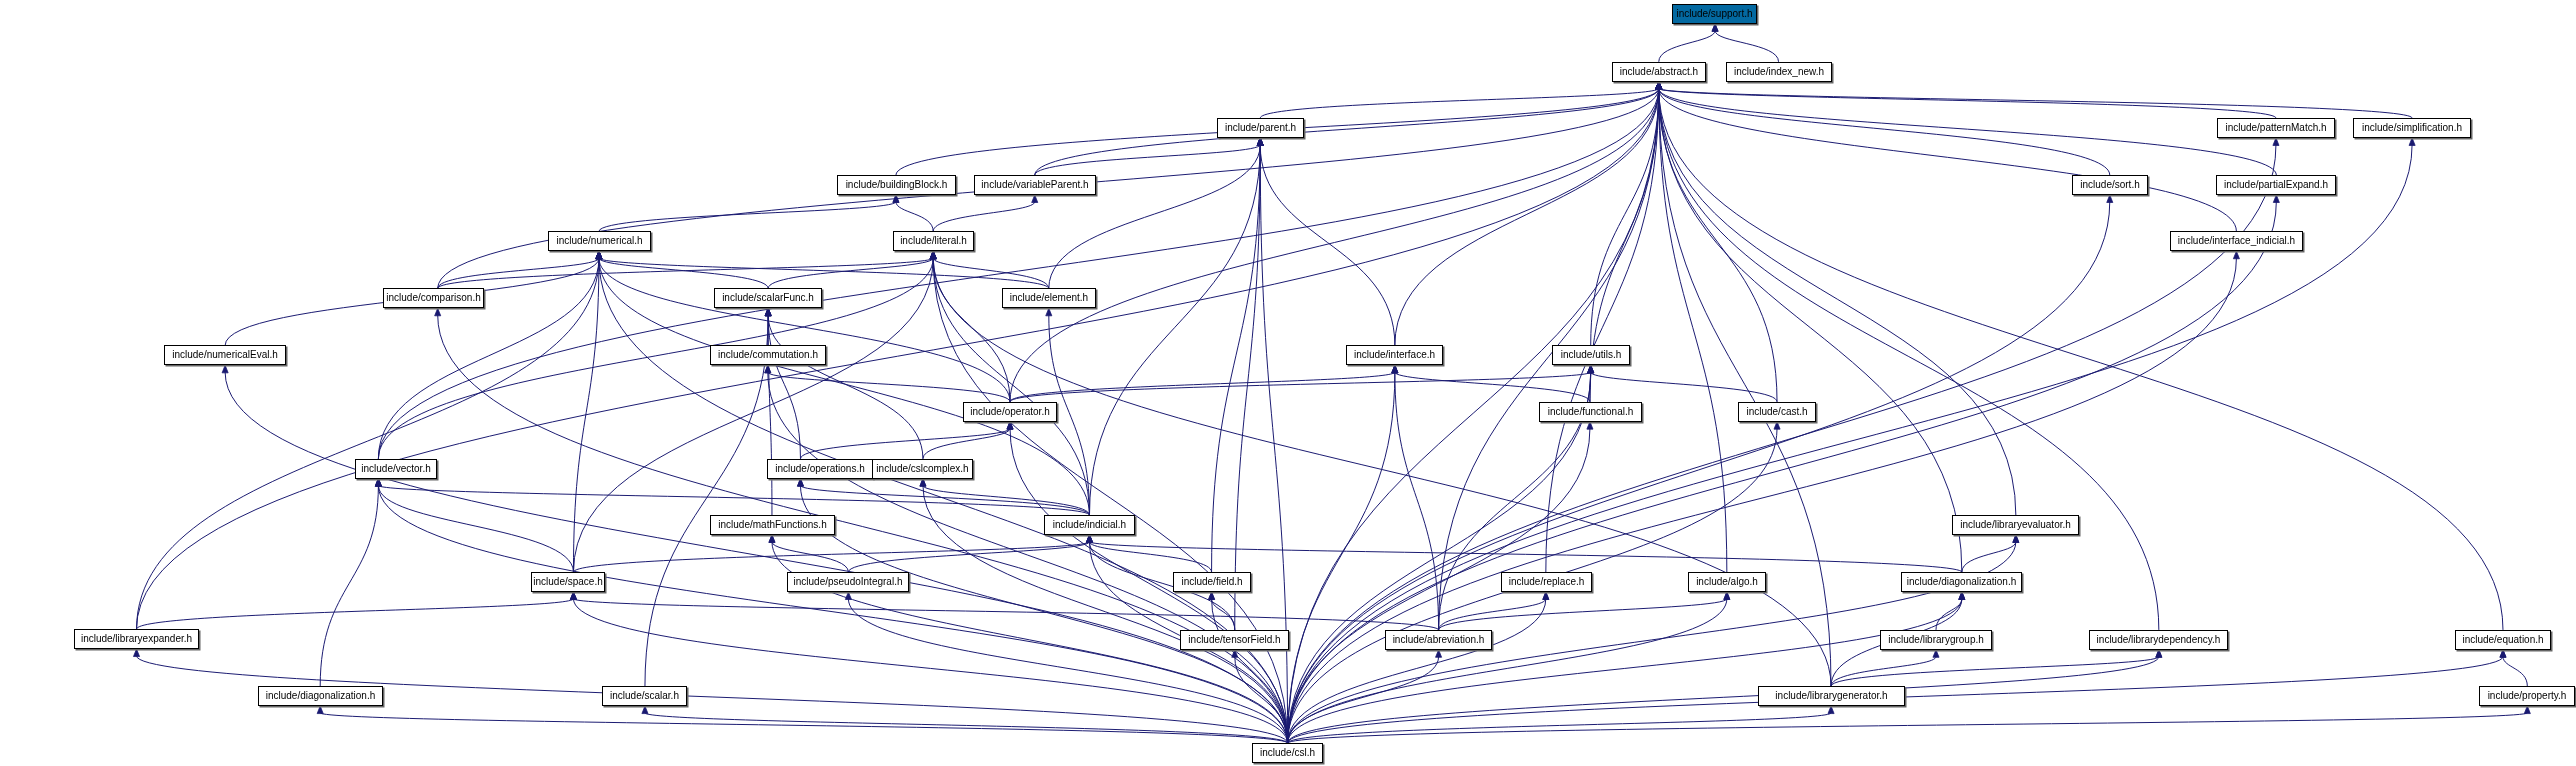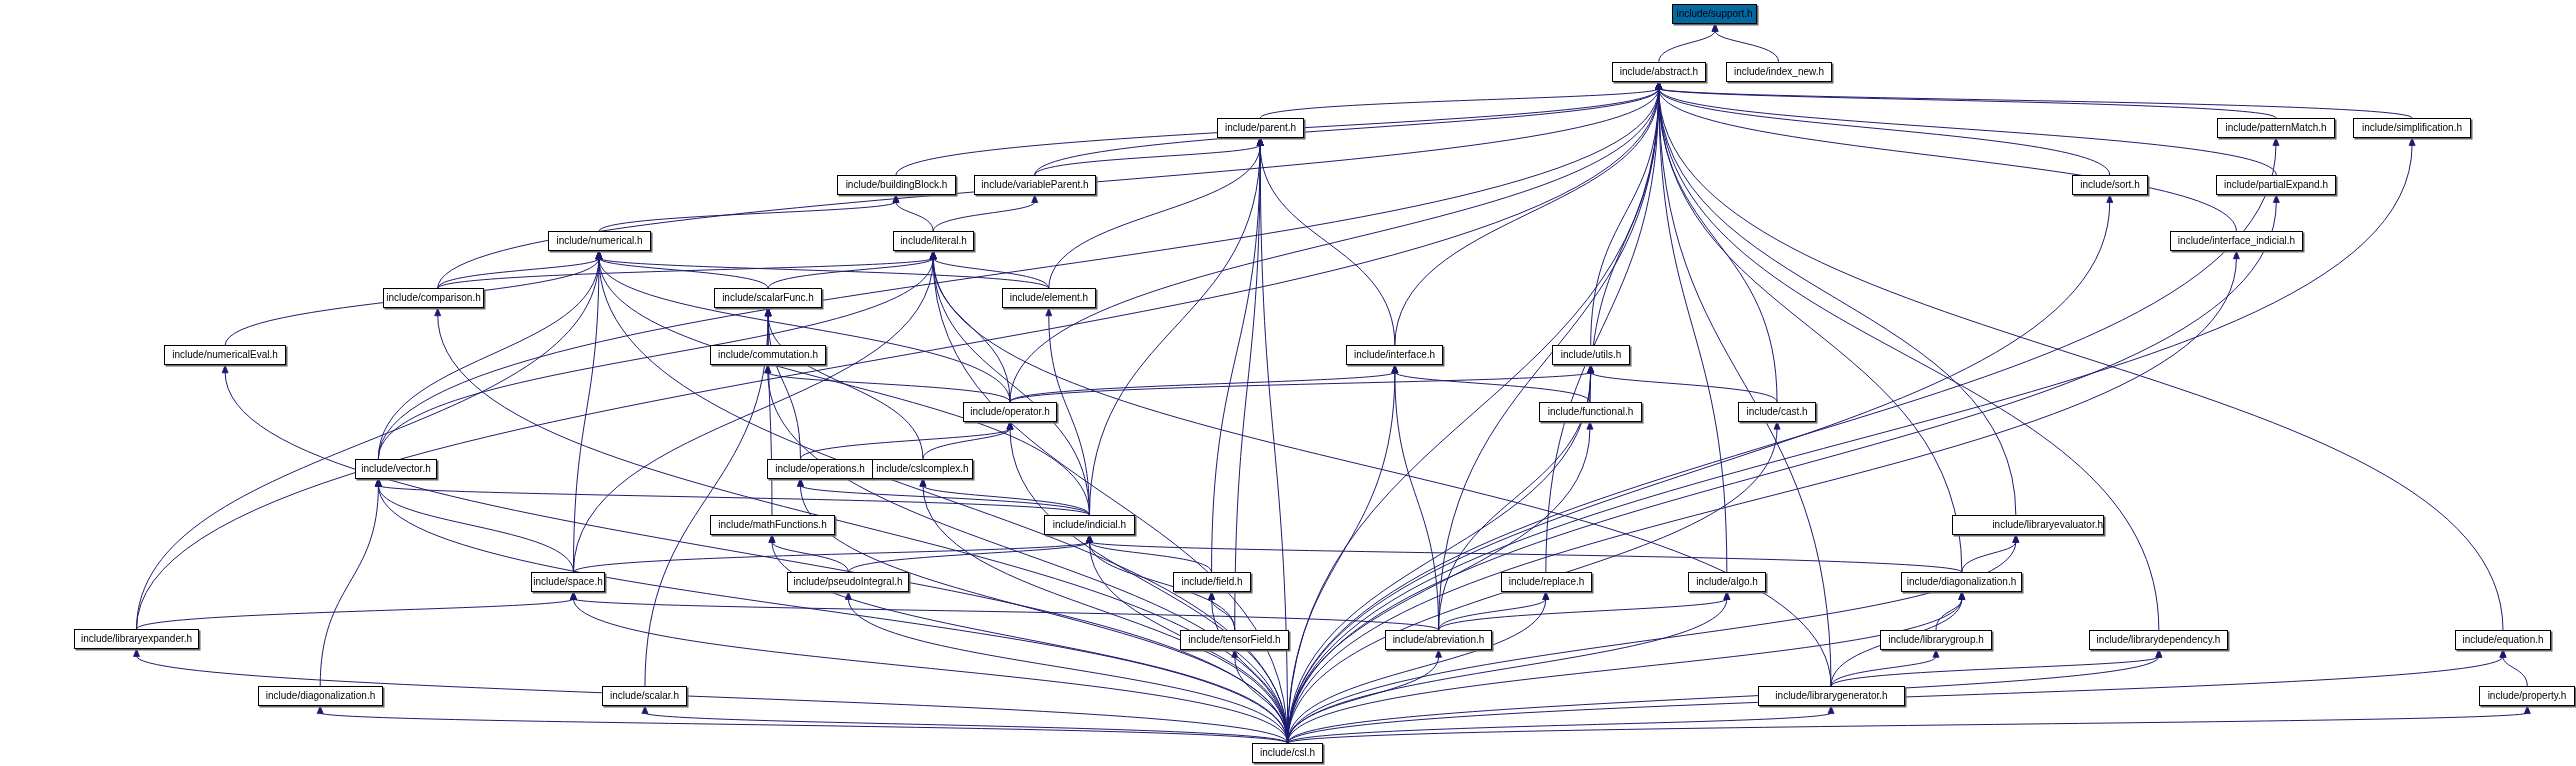--- a/index.html
+++ b/index.html
@@ -296,21 +296,21 @@
       <div class="node" style="left: 1346px; top: 345px; width: 97px;">include/interface.h</div>
       <div class="node" style="left: 1552px; top: 345px; width: 78px;">include/utils.h</div>
       <div class="node" style="left: 963px; top: 402px; width: 94px;">include/operator.h</div>
       <div class="node" style="left: 1539px; top: 402px; width: 103px;">include/functional.h</div>
       <div class="node" style="left: 1738px; top: 402px; width: 78px;">include/cast.h</div>
       <div class="node" style="left: 335px; top: 459px; width: 82px; margin-left: 20px;">include/vector.h</div>
       <div class="node" style="left: 748px; top: 459px; width: 106px; margin-left: 19px;">include/operations.h</div>
       <div class="node" style="left: 872px; top: 459px; width: 101px;">include/cslcomplex.h</div>
       <div class="node" style="left: 710px; top: 515px; width: 125px;">include/mathFunctions.h</div>
       <div class="node" style="left: 1044px; top: 515px; width: 91px;">include/indicial.h</div>
-      <div class="node" style="left: 1952px; top: 515px; width: 152px; text-align: right;">include/libraryevaluator.h</div>
+      <div class="node" style="left: 1952px; top: 515px; width: 127px;">include/libraryevaluator.h</div>
       <div class="node" style="left: 531px; top: 572px; width: 74px;">include/space.h</div>
       <div class="node" style="left: 787px; top: 572px; width: 122px;">include/pseudoIntegral.h</div>
       <div class="node" style="left: 1173px; top: 572px; width: 78px;">include/field.h</div>
       <div class="node" style="left: 1501px; top: 572px; width: 91px;">include/replace.h</div>
       <div class="node" style="left: 1688px; top: 572px; width: 78px;">include/algo.h</div>
       <div class="node" style="left: 1901px; top: 572px; width: 121px;">include/diagonalization.h</div>
       <div class="node" style="left: 74px; top: 629px; width: 125px;">include/libraryexpander.h</div>
       <div class="node" style="left: 1180px; top: 630px; width: 109px;">include/tensorField.h</div>
       <div class="node" style="left: 1385px; top: 630px; width: 107px;">include/abreviation.h</div>
       <div class="node" style="left: 1880px; top: 630px; width: 112px;">include/librarygroup.h</div>

